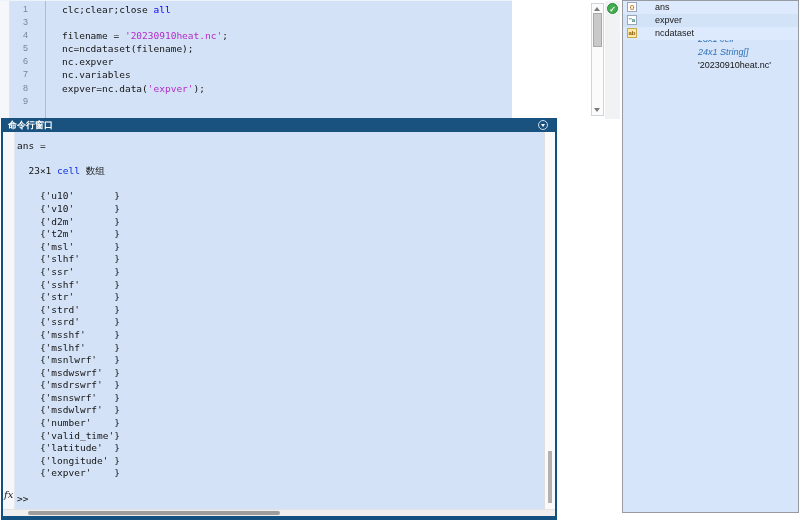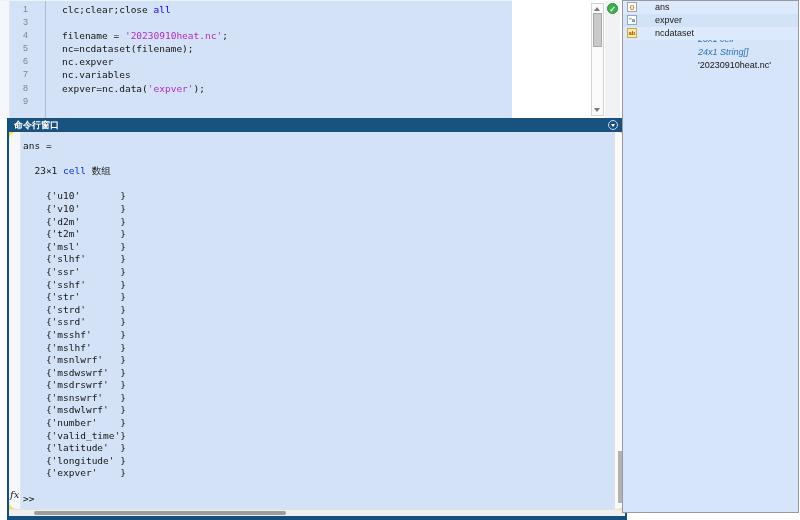--- a/index.html
+++ b/index.html
@@ -21,26 +21,26 @@
   .ed-scroll{position:absolute;left:591px;top:2px;width:13px;height:113px;background:#fbfbfb;border:1px solid #cfd4da;box-sizing:border-box;}
   .ed-arrow{position:absolute;left:2px;width:0;height:0;border-left:3.5px solid transparent;border-right:3.5px solid transparent;}
   .ed-arrow.up{top:3px;border-bottom:4px solid #7a7a7a;}
   .ed-arrow.down{bottom:3px;border-top:4px solid #7a7a7a;}
   .ed-thumb{position:absolute;left:1px;top:9px;width:9px;height:34px;background:#c9c9c9;border:1px solid #a8a8a8;box-sizing:border-box;}
   .indicator-strip{position:absolute;left:605px;top:0;width:15px;height:118px;background:#f1f2f4;}
   .status-check{position:absolute;left:2px;top:2px;width:11px;height:11px;border-radius:50%;background:#3fae4c;border:1px solid #2f8a3a;
       color:#ffffff;font-size:8px;line-height:11px;text-align:center;box-sizing:border-box;font-weight:bold;}
 
   
-  .cw{position:absolute;left:7px;top:118px;width:620px;height:402px;background:#fde047;
+  .cw{position:absolute;left:1px;top:118px;width:556px;height:402px;background:#fde047;
       border-left:2px solid #11507f;border-right:2px solid #11507f;box-sizing:border-box;}
   .cw-title{height:14px;background:#19527f;color:#ffffff;font-size:9px;font-weight:bold;line-height:14px;padding-left:5px;position:relative;}
   .cw-minbtn{position:absolute;right:7px;top:2px;width:10px;height:10px;border:1px solid #c8daec;border-radius:50%;box-sizing:border-box;text-align:center;}
   .cw-minbtn .arr{display:block;margin:3px auto 0;width:0;height:0;border-left:2.5px solid transparent;border-right:2.5px solid transparent;border-top:3px solid #ffffff;}
-  .cw-body{position:relative;height:377px;background:#d3e2f6;overflow:hidden;border-radius:8px;}
+  .cw-body{position:relative;height:377px;background:#d3e2f6;overflow:hidden;}
   .cw-margin{position:absolute;left:0;top:0;width:11px;height:377px;background:#f5f7fa;border-right:1px solid #e2e8f1;}
   .cw-content{position:absolute;left:14px;top:8px;font-family:"DejaVu Sans Mono",monospace;font-size:9.5px;line-height:12.6px;color:#141414;white-space:pre;}
   .cw-line{height:12.6px;}
   .cell-link{color:#0b2ee8;cursor:pointer;}
   .cw-vscroll{position:absolute;right:0;top:0;width:11px;height:377px;background:#fafafa;border-left:1px solid #e0e0e0;box-sizing:border-box;}
   .cw-vthumb{position:absolute;left:3px;bottom:6px;width:4px;height:52px;background:#b2b2b2;}
   .fx-btn{position:absolute;left:1px;top:357px;font-family:"DejaVu Serif",serif;font-style:italic;font-size:10px;color:#1a1a1a;}
   .cw-hscroll{height:7px;background:#efefef;border-top:1px solid #e2e2e2;position:relative;box-sizing:border-box;}
   .cw-hthumb{position:absolute;left:25px;top:1px;width:252px;height:4px;background:#9d9d9d;border-radius:2px;}
   .cw-bottombar{height:4px;background:#11507f;}

